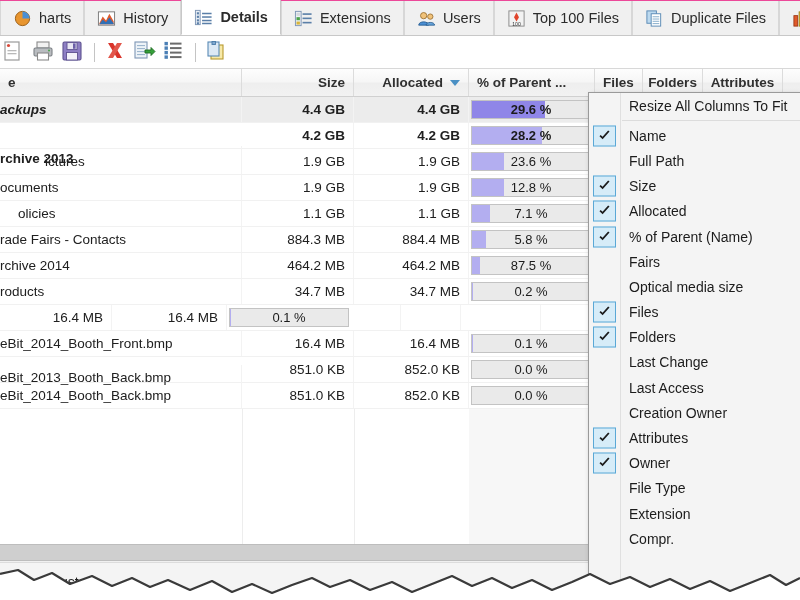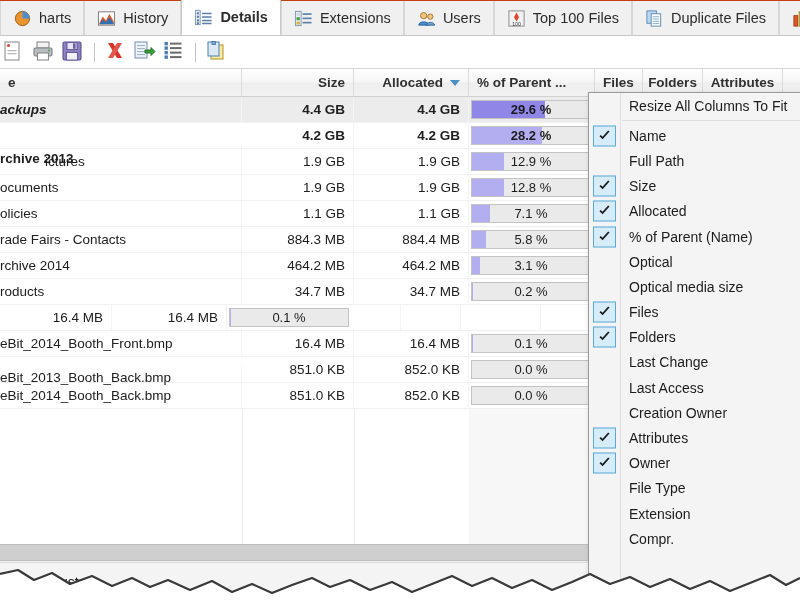--- a/index.html
+++ b/index.html
@@ -13,21 +13,21 @@
   #app {
     position: relative;
     width: 800px; height: 600px;
     background: #f0f0f0;
   }
 
   
   .tabbar {
     position: absolute; left: 0; top: 0;
     width: 800px; height: 36px;
-    background: #c2410c;
+    background: #ec4899;
     border-bottom: 1px solid #c8c8c8;
     display: flex;
     align-items: flex-end;
     overflow: hidden;
   }
   .tab {
     height: 34px;
     display: flex; align-items: center;
     gap: 7px;
     padding: 0 12px;
@@ -431,21 +431,21 @@
           <div class="cell c" style="width: 60px; flex: 0 0 60px;"></div>
           <div class="cell c" style="width: 80px; flex: 0 0 80px;"></div>
         </div>
         <div class="row">
           <div class="cell name" style="width: 242px; flex: 0 0 242px; padding-left: 45px;">ictures</div>
           <div class="cell r" style="width: 112px; flex: 0 0 112px;">1.9 GB</div>
           <div class="cell r" style="width: 115px; flex: 0 0 115px;">1.9 GB</div>
           <div class="pct-wrap" style="width: 126px; flex: 0 0 126px;">
             <div class="pct">
               <div class="fill" style="width: 27.0203%;"></div>
-              <div class="txt">12.9 %</div>
+              <div class="txt">23.6 %</div>
             </div>
           </div>
           <div class="cell c" style="width: 48px; flex: 0 0 48px;"></div>
           <div class="cell c" style="width: 60px; flex: 0 0 60px;"></div>
           <div class="cell c" style="width: 80px; flex: 0 0 80px;"></div>
         </div>
         <div class="row">
           <div class="cell name" style="width: 242px; flex: 0 0 242px;">ocuments</div>
           <div class="cell r" style="width: 112px; flex: 0 0 112px;">1.9 GB</div>
           <div class="cell r" style="width: 115px; flex: 0 0 115px;">1.9 GB</div>
@@ -453,21 +453,21 @@
             <div class="pct">
               <div class="fill" style="width: 26.8108%;"></div>
               <div class="txt">12.8 %</div>
             </div>
           </div>
           <div class="cell c" style="width: 48px; flex: 0 0 48px;"></div>
           <div class="cell c" style="width: 60px; flex: 0 0 60px;"></div>
           <div class="cell c" style="width: 80px; flex: 0 0 80px;"></div>
         </div>
         <div class="row">
-          <div class="cell name" style="width: 242px; flex: 0 0 242px;">olicies</div>
+          <div class="cell name" style="width: 242px; flex: 0 0 242px; padding-left: 18px;">olicies</div>
           <div class="cell r" style="width: 112px; flex: 0 0 112px;">1.1 GB</div>
           <div class="cell r" style="width: 115px; flex: 0 0 115px;">1.1 GB</div>
           <div class="pct-wrap" style="width: 126px; flex: 0 0 126px;">
             <div class="pct">
               <div class="fill" style="width: 14.8716%;"></div>
               <div class="txt">7.1 %</div>
             </div>
           </div>
           <div class="cell c" style="width: 48px; flex: 0 0 48px;"></div>
           <div class="cell c" style="width: 60px; flex: 0 0 60px;"></div>
@@ -487,21 +487,21 @@
           <div class="cell c" style="width: 60px; flex: 0 0 60px;"></div>
           <div class="cell c" style="width: 80px; flex: 0 0 80px;"></div>
         </div>
         <div class="row">
           <div class="cell name" style="width: 242px; flex: 0 0 242px;">rchive 2014</div>
           <div class="cell r" style="width: 112px; flex: 0 0 112px;">464.2 MB</div>
           <div class="cell r" style="width: 115px; flex: 0 0 115px;">464.2 MB</div>
           <div class="pct-wrap" style="width: 126px; flex: 0 0 126px;">
             <div class="pct">
               <div class="fill" style="width: 6.49324%;"></div>
-              <div class="txt">3.1 %</div>
+              <div class="txt">87.5 %</div>
             </div>
           </div>
           <div class="cell c" style="width: 48px; flex: 0 0 48px;"></div>
           <div class="cell c" style="width: 60px; flex: 0 0 60px;"></div>
           <div class="cell c" style="width: 80px; flex: 0 0 80px;"></div>
         </div>
         <div class="row">
           <div class="cell name" style="width: 242px; flex: 0 0 242px;">roducts</div>
           <div class="cell r" style="width: 112px; flex: 0 0 112px;">34.7 MB</div>
           <div class="cell r" style="width: 115px; flex: 0 0 115px;">34.7 MB</div>
@@ -623,21 +623,21 @@
       </div>
       <div class="mitem">
         <span class="chk">
           <svg viewBox="0 0 14 14" width="13" height="13">
             <path d="M1.6,7.2 L5,10.6 L12.4,2.2 L10.9,1 L4.9,7.9 L2.9,5.9 Z" fill="#1c1c1c"></path>
           </svg>
         </span>
         <span>% of Parent (Name)</span>
       </div>
       <div class="mitem">
-        <span>Optical</span>
+        <span>Fairs</span>
       </div>
       <div class="mitem">
         <span>Optical media size</span>
       </div>
       <div class="mitem">
         <span class="chk">
           <svg viewBox="0 0 14 14" width="13" height="13">
             <path d="M1.6,7.2 L5,10.6 L12.4,2.2 L10.9,1 L4.9,7.9 L2.9,5.9 Z" fill="#1c1c1c"></path>
           </svg>
         </span>

